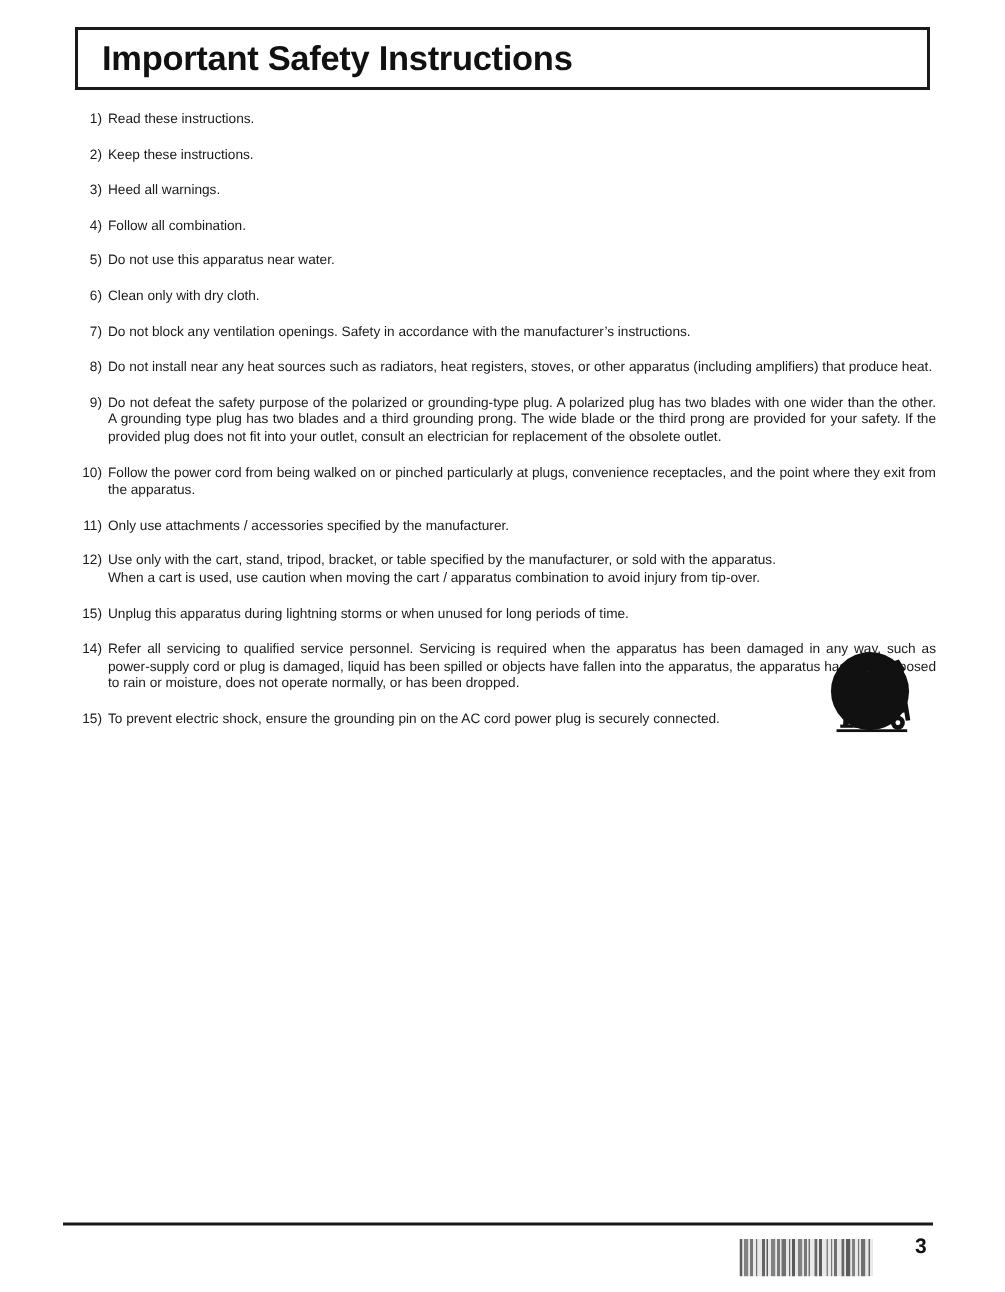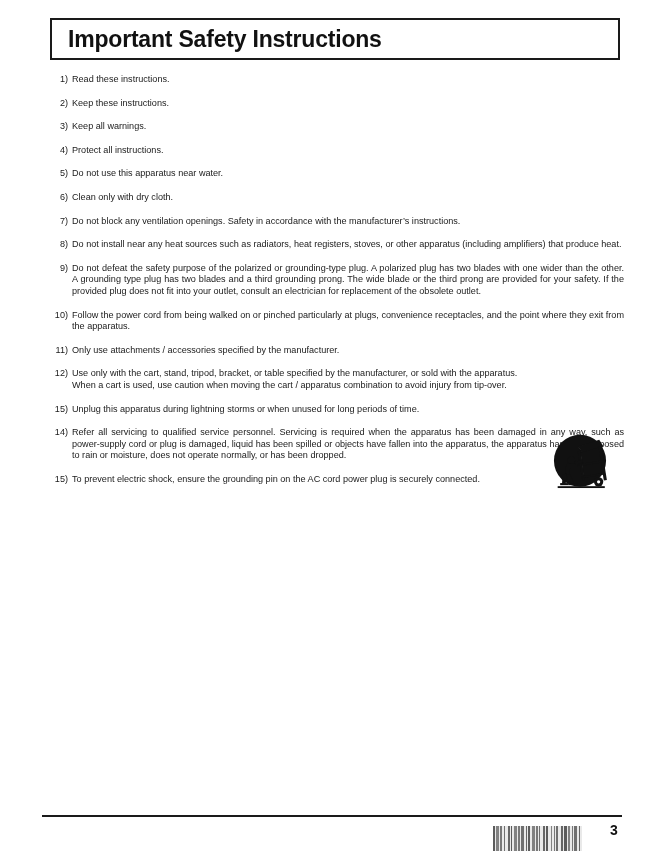--- a/index.html
+++ b/index.html
@@ -137,25 +137,25 @@
       <div class="item single">
         <span class="num">1)</span>
         <span class="txt">Read these instructions.</span>
       </div>
       <div class="item single">
         <span class="num">2)</span>
         <span class="txt">Keep these instructions.</span>
       </div>
       <div class="item single">
         <span class="num">3)</span>
-        <span class="txt">Keep all warnings.</span>
+        <span class="txt">Heed all warnings.</span>
       </div>
       <div class="item single">
         <span class="num">4)</span>
-        <span class="txt">Protect all instructions.</span>
+        <span class="txt">Follow all combination.</span>
       </div>
       <div class="item single">
         <span class="num">5)</span>
         <span class="txt">Do not use this apparatus near water.</span>
       </div>
       <div class="item single">
         <span class="num">6)</span>
         <span class="txt">Clean only with dry cloth.</span>
       </div>
       <div class="item single">

